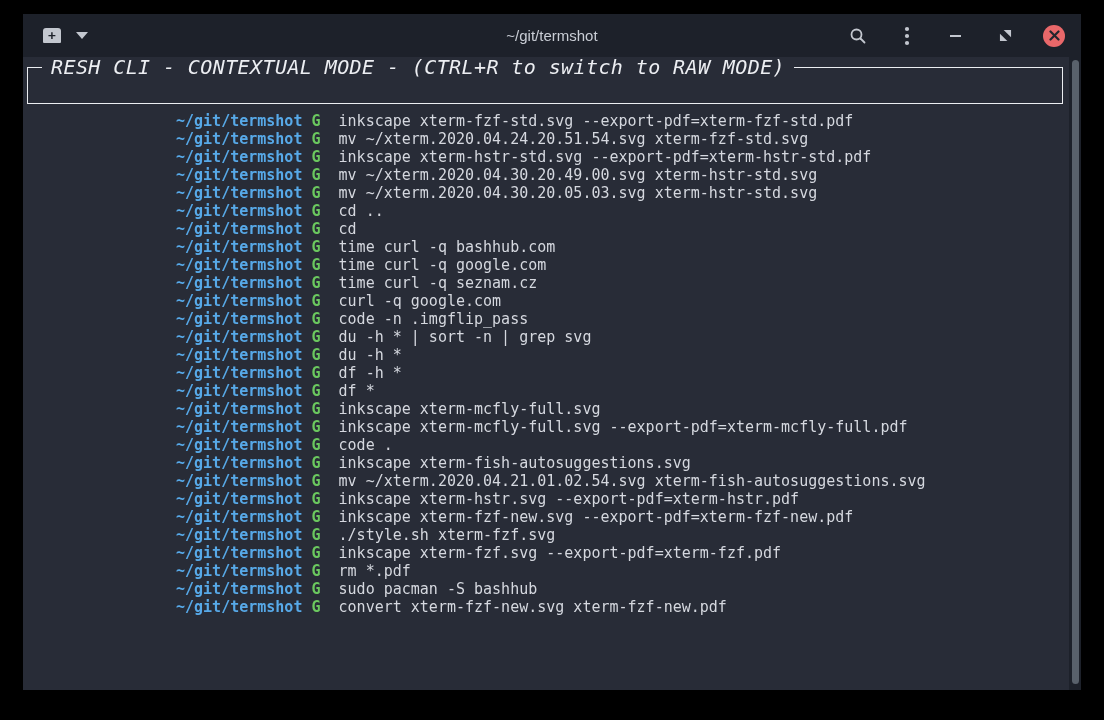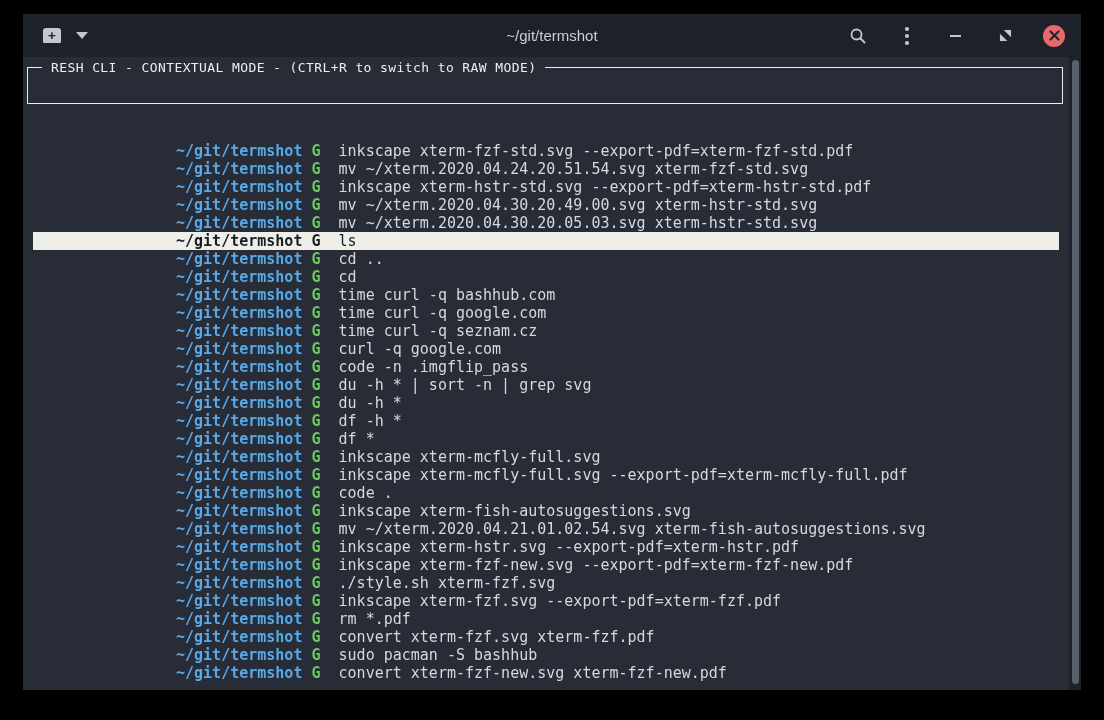--- a/index.html
+++ b/index.html
@@ -44,29 +44,29 @@
 
   
   .terminal { position:absolute; top:43px; left:0; right:0; bottom:0; }
 
   .resh-box {
     position:absolute; left:4px; top:10px; width:1036px; height:37px;
     border:1px solid var(--frame-fg);
   }
   .resh-legend {
     position:absolute; left:14px; top:-10px; background:var(--term-bg);
-    padding:0 9px; color:var(--frame-fg); font-size:13px; line-height:19px;
-    white-space:pre; letter-spacing:0.4px;
+    padding:0 9px; color:var(--frame-fg); font-size:20px; line-height:19px;
+    white-space:pre; letter-spacing:0.4px;font-style:italic;
   }
   .resh-input {
     position:absolute; left:6px; top:10px; right:6px; height:18px;
     color:var(--cmd-fg); font-size:15px; white-space:pre;
   }
 
-  .rows { position:absolute; top:55px; left:10px; width:1026px;margin-top:30px; }
+  .rows { position:absolute; top:55px; left:10px; width:1026px; }
   .row {
     height:18px; line-height:18px; font-size:15px; white-space:pre;
     padding-left:143px;
   }
   .row .path { color:var(--path-blue); font-weight:bold; }
   .row .git  { color:var(--git-green); font-weight:bold; }
   .row .cmd  { color:var(--cmd-fg); }
   .row.selected { background:var(--sel-bg); }
   .row.selected .path, .row.selected .git, .row.selected .cmd {
     color:var(--sel-fg);
@@ -137,21 +137,20 @@
       <div class="resh-legend">RESH CLI - CONTEXTUAL MODE - (CTRL+R to switch to RAW MODE)</div>
       <div class="resh-input"></div>
     </div>
 
     <div class="rows">
         <div class="row"><span class="path">~/git/termshot</span><span class="git"> G</span><span class="cmd">  inkscape xterm-fzf-std.svg --export-pdf=xterm-fzf-std.pdf</span></div>
         <div class="row"><span class="path">~/git/termshot</span><span class="git"> G</span><span class="cmd">  mv ~/xterm.2020.04.24.20.51.54.svg xterm-fzf-std.svg</span></div>
         <div class="row"><span class="path">~/git/termshot</span><span class="git"> G</span><span class="cmd">  inkscape xterm-hstr-std.svg --export-pdf=xterm-hstr-std.pdf</span></div>
         <div class="row"><span class="path">~/git/termshot</span><span class="git"> G</span><span class="cmd">  mv ~/xterm.2020.04.30.20.49.00.svg xterm-hstr-std.svg</span></div>
         <div class="row"><span class="path">~/git/termshot</span><span class="git"> G</span><span class="cmd">  mv ~/xterm.2020.04.30.20.05.03.svg xterm-hstr-std.svg</span></div>
-        <div class="row selected"><span class="path">~/git/termshot</span><span class="git"> G</span><span class="cmd">  ls</span></div>
         <div class="row"><span class="path">~/git/termshot</span><span class="git"> G</span><span class="cmd">  cd ..</span></div>
         <div class="row"><span class="path">~/git/termshot</span><span class="git"> G</span><span class="cmd">  cd</span></div>
         <div class="row"><span class="path">~/git/termshot</span><span class="git"> G</span><span class="cmd">  time curl -q bashhub.com</span></div>
         <div class="row"><span class="path">~/git/termshot</span><span class="git"> G</span><span class="cmd">  time curl -q google.com</span></div>
         <div class="row"><span class="path">~/git/termshot</span><span class="git"> G</span><span class="cmd">  time curl -q seznam.cz</span></div>
         <div class="row"><span class="path">~/git/termshot</span><span class="git"> G</span><span class="cmd">  curl -q google.com</span></div>
         <div class="row"><span class="path">~/git/termshot</span><span class="git"> G</span><span class="cmd">  code -n .imgflip_pass</span></div>
         <div class="row"><span class="path">~/git/termshot</span><span class="git"> G</span><span class="cmd">  du -h * | sort -n | grep svg</span></div>
         <div class="row"><span class="path">~/git/termshot</span><span class="git"> G</span><span class="cmd">  du -h *</span></div>
         <div class="row"><span class="path">~/git/termshot</span><span class="git"> G</span><span class="cmd">  df -h *</span></div>
@@ -159,21 +158,20 @@
         <div class="row"><span class="path">~/git/termshot</span><span class="git"> G</span><span class="cmd">  inkscape xterm-mcfly-full.svg</span></div>
         <div class="row"><span class="path">~/git/termshot</span><span class="git"> G</span><span class="cmd">  inkscape xterm-mcfly-full.svg --export-pdf=xterm-mcfly-full.pdf</span></div>
         <div class="row"><span class="path">~/git/termshot</span><span class="git"> G</span><span class="cmd">  code .</span></div>
         <div class="row"><span class="path">~/git/termshot</span><span class="git"> G</span><span class="cmd">  inkscape xterm-fish-autosuggestions.svg</span></div>
         <div class="row"><span class="path">~/git/termshot</span><span class="git"> G</span><span class="cmd">  mv ~/xterm.2020.04.21.01.02.54.svg xterm-fish-autosuggestions.svg</span></div>
         <div class="row"><span class="path">~/git/termshot</span><span class="git"> G</span><span class="cmd">  inkscape xterm-hstr.svg --export-pdf=xterm-hstr.pdf</span></div>
         <div class="row"><span class="path">~/git/termshot</span><span class="git"> G</span><span class="cmd">  inkscape xterm-fzf-new.svg --export-pdf=xterm-fzf-new.pdf</span></div>
         <div class="row"><span class="path">~/git/termshot</span><span class="git"> G</span><span class="cmd">  ./style.sh xterm-fzf.svg</span></div>
         <div class="row"><span class="path">~/git/termshot</span><span class="git"> G</span><span class="cmd">  inkscape xterm-fzf.svg --export-pdf=xterm-fzf.pdf</span></div>
         <div class="row"><span class="path">~/git/termshot</span><span class="git"> G</span><span class="cmd">  rm *.pdf</span></div>
-        <div class="row"><span class="path">~/git/termshot</span><span class="git"> G</span><span class="cmd">  convert xterm-fzf.svg xterm-fzf.pdf</span></div>
         <div class="row"><span class="path">~/git/termshot</span><span class="git"> G</span><span class="cmd">  sudo pacman -S bashhub</span></div>
         <div class="row"><span class="path">~/git/termshot</span><span class="git"> G</span><span class="cmd">  convert xterm-fzf-new.svg xterm-fzf-new.pdf</span></div>
       </div>
 
     <div class="scroll-trough">
       <div class="scroll-thumb"></div>
     </div>
   </div>
 
 </div>

